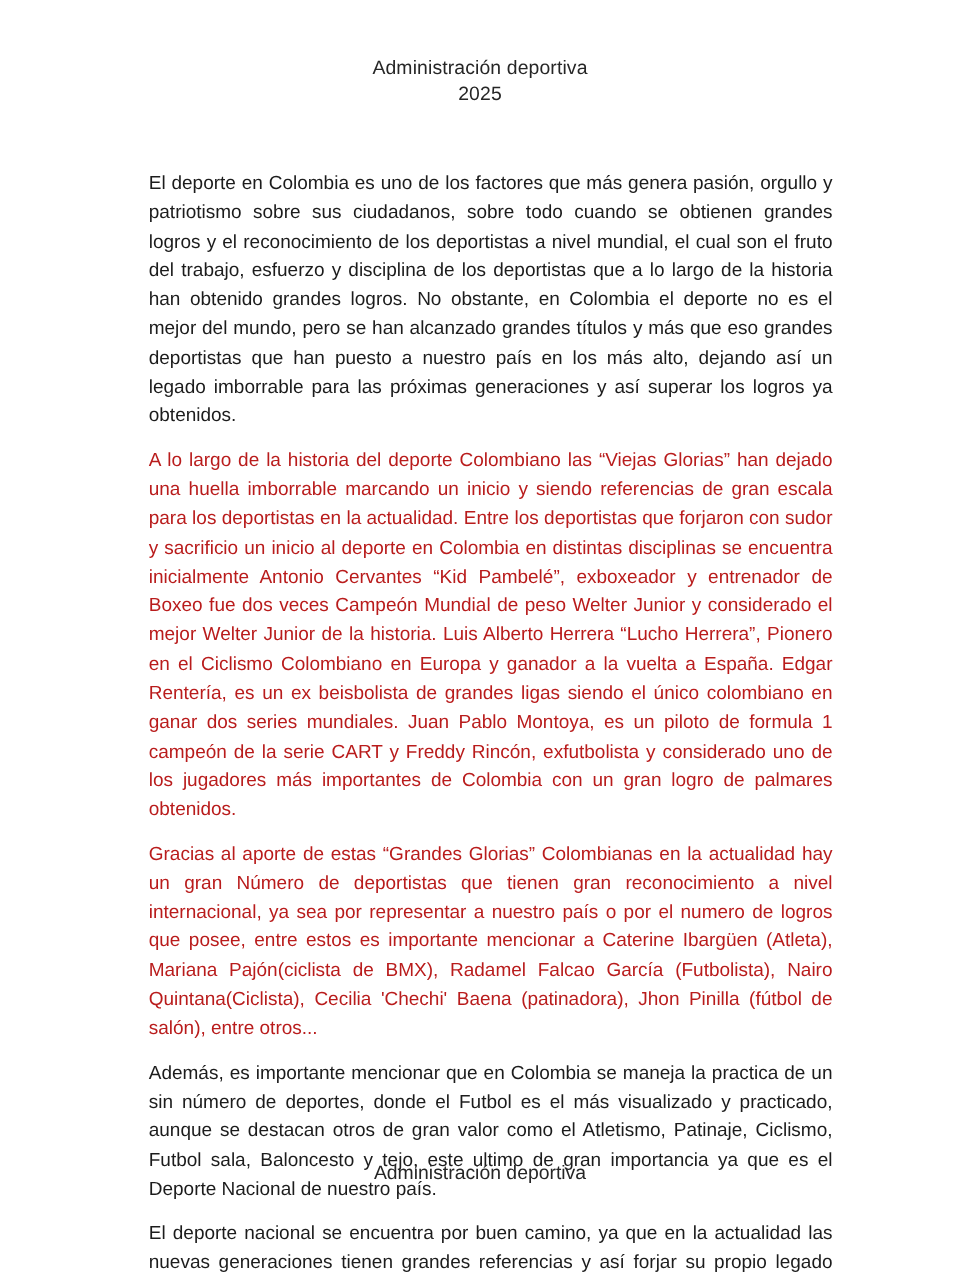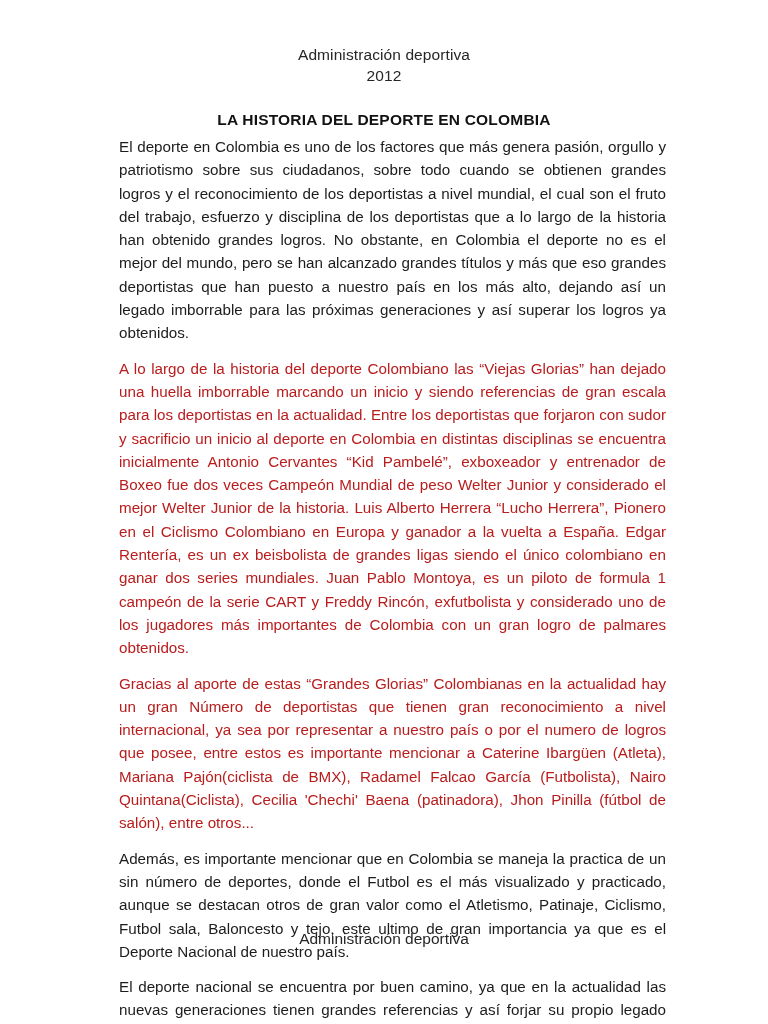--- a/index.html
+++ b/index.html
@@ -74,24 +74,23 @@
     color: #262626;
   }
 </style>
 </head>
 <body>
 
 <div class="page">
 
   <div class="header-block">
     <div class="header-line">Administración deportiva</div>
-    <div class="header-line">2012</div>
+    <div class="header-line">2025</div>
   </div>
 
-  <h1 class="doc-title">LA HISTORIA DEL DEPORTE EN COLOMBIA</h1>
 
   <div class="content">
     <p class="para">El deporte en Colombia es uno de los factores que más genera pasión, orgullo y patriotismo sobre sus ciudadanos, sobre todo cuando se obtienen grandes logros y el reconocimiento de los deportistas a nivel mundial, el cual son el fruto del trabajo, esfuerzo y disciplina de los deportistas que a lo largo de la historia han obtenido grandes logros. No obstante, en Colombia el deporte no es el mejor del mundo, pero se han alcanzado grandes títulos y más que eso grandes deportistas que han puesto a nuestro país en los más alto, dejando así un legado imborrable para las próximas generaciones y así superar los logros ya obtenidos.</p>
     <p class="para light">A lo largo de la historia del deporte Colombiano las “Viejas Glorias” han dejado una huella imborrable marcando un inicio y siendo referencias de gran escala para los deportistas en la actualidad. Entre los deportistas que forjaron con sudor y sacrificio un inicio al deporte en Colombia en distintas disciplinas se encuentra inicialmente Antonio Cervantes “Kid Pambelé”, exboxeador y entrenador de Boxeo fue dos veces Campeón Mundial de peso Welter Junior y considerado el mejor Welter Junior de la historia. Luis Alberto Herrera “Lucho Herrera”, Pionero en el Ciclismo Colombiano en Europa y ganador a la vuelta a España. Edgar Rentería, es un ex beisbolista de grandes ligas siendo el único colombiano en ganar dos series mundiales. Juan Pablo Montoya, es un piloto de formula 1 campeón de la serie CART y Freddy Rincón, exfutbolista y considerado uno de los jugadores más importantes de Colombia con un gran logro de palmares obtenidos.</p>
     <p class="para light">Gracias al aporte de estas “Grandes Glorias” Colombianas en la actualidad hay un gran Número de deportistas que tienen gran reconocimiento a nivel internacional, ya sea por representar a nuestro país o por el numero de logros que posee, entre estos es importante mencionar a Caterine Ibargüen (Atleta), Mariana Pajón(ciclista de BMX), Radamel Falcao García (Futbolista), Nairo Quintana(Ciclista), Cecilia 'Chechi' Baena (patinadora), Jhon Pinilla (fútbol de salón), entre otros...</p>
     <p class="para">Además, es importante mencionar que en Colombia se maneja la practica de un sin número de deportes, donde el Futbol es el más visualizado y practicado, aunque se destacan otros de gran valor como el Atletismo, Patinaje, Ciclismo, Futbol sala, Baloncesto y tejo, este ultimo de gran importancia ya que es el Deporte Nacional de nuestro país.</p>
     <p class="para">El deporte nacional se encuentra por buen camino, ya que en la actualidad las nuevas generaciones tienen grandes referencias y así forjar su propio legado además es importante afirmar que el deporte es una gran salida para la juventud donde en lo diferente a lo deportivo puede generar grandes valores y así formar grandes deportistas, pero sobre todo grandes personas que contribuyan positivamente a nuestro país.</p>
   </div>
 
   <div class="footer">Administración deportiva</div>

